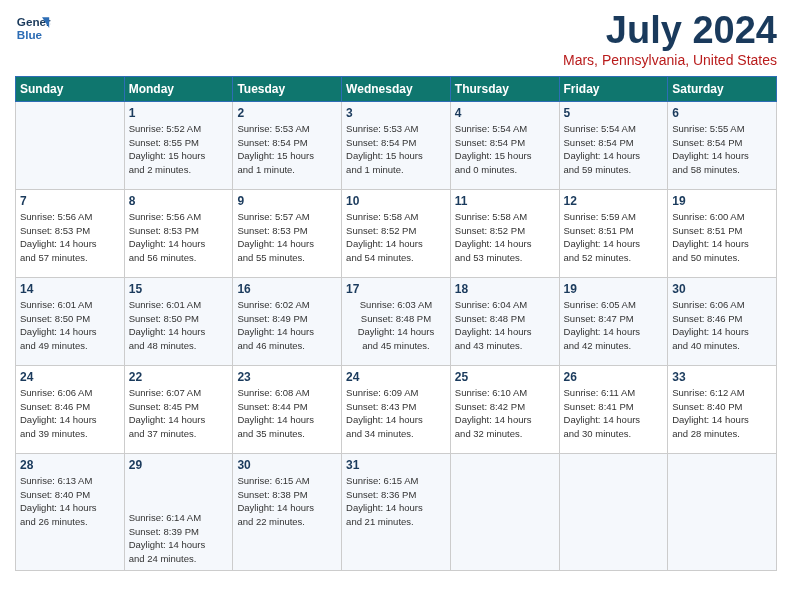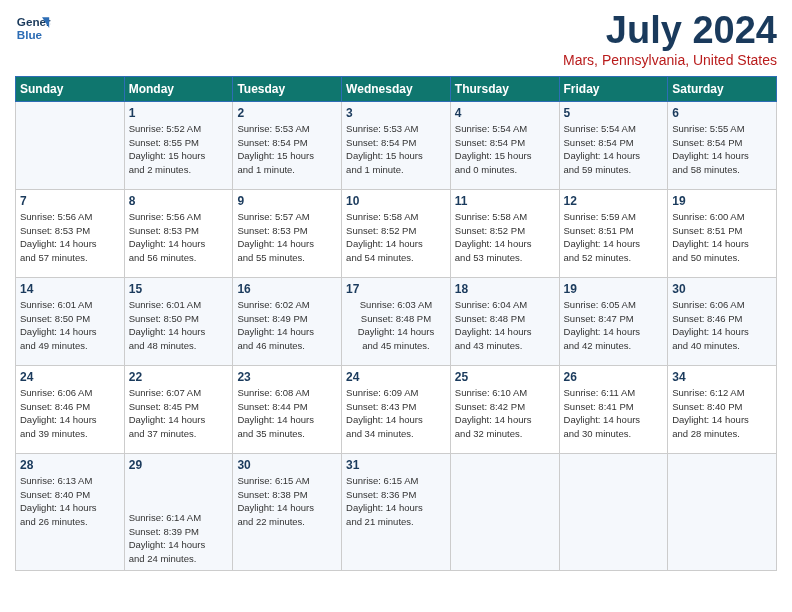--- a/index.html
+++ b/index.html
@@ -297,21 +297,21 @@
 and 32 minutes.</div>
         </td>
         <td>
           <span class="day-number">26</span>
           <div class="day-info" style="white-space: pre-line;">Sunrise: 6:11 AM
 Sunset: 8:41 PM
 Daylight: 14 hours
 and 30 minutes.</div>
         </td>
         <td>
-          <span class="day-number">34</span>
+          <span class="day-number">33</span>
           <div class="day-info" style="white-space: pre-line;">Sunrise: 6:12 AM
 Sunset: 8:40 PM
 Daylight: 14 hours
 and 28 minutes.</div>
         </td>
       </tr>
       <tr>
         <td>
           <span class="day-number">28</span>
           <div class="day-info" style="white-space: pre-line;">Sunrise: 6:13 AM

